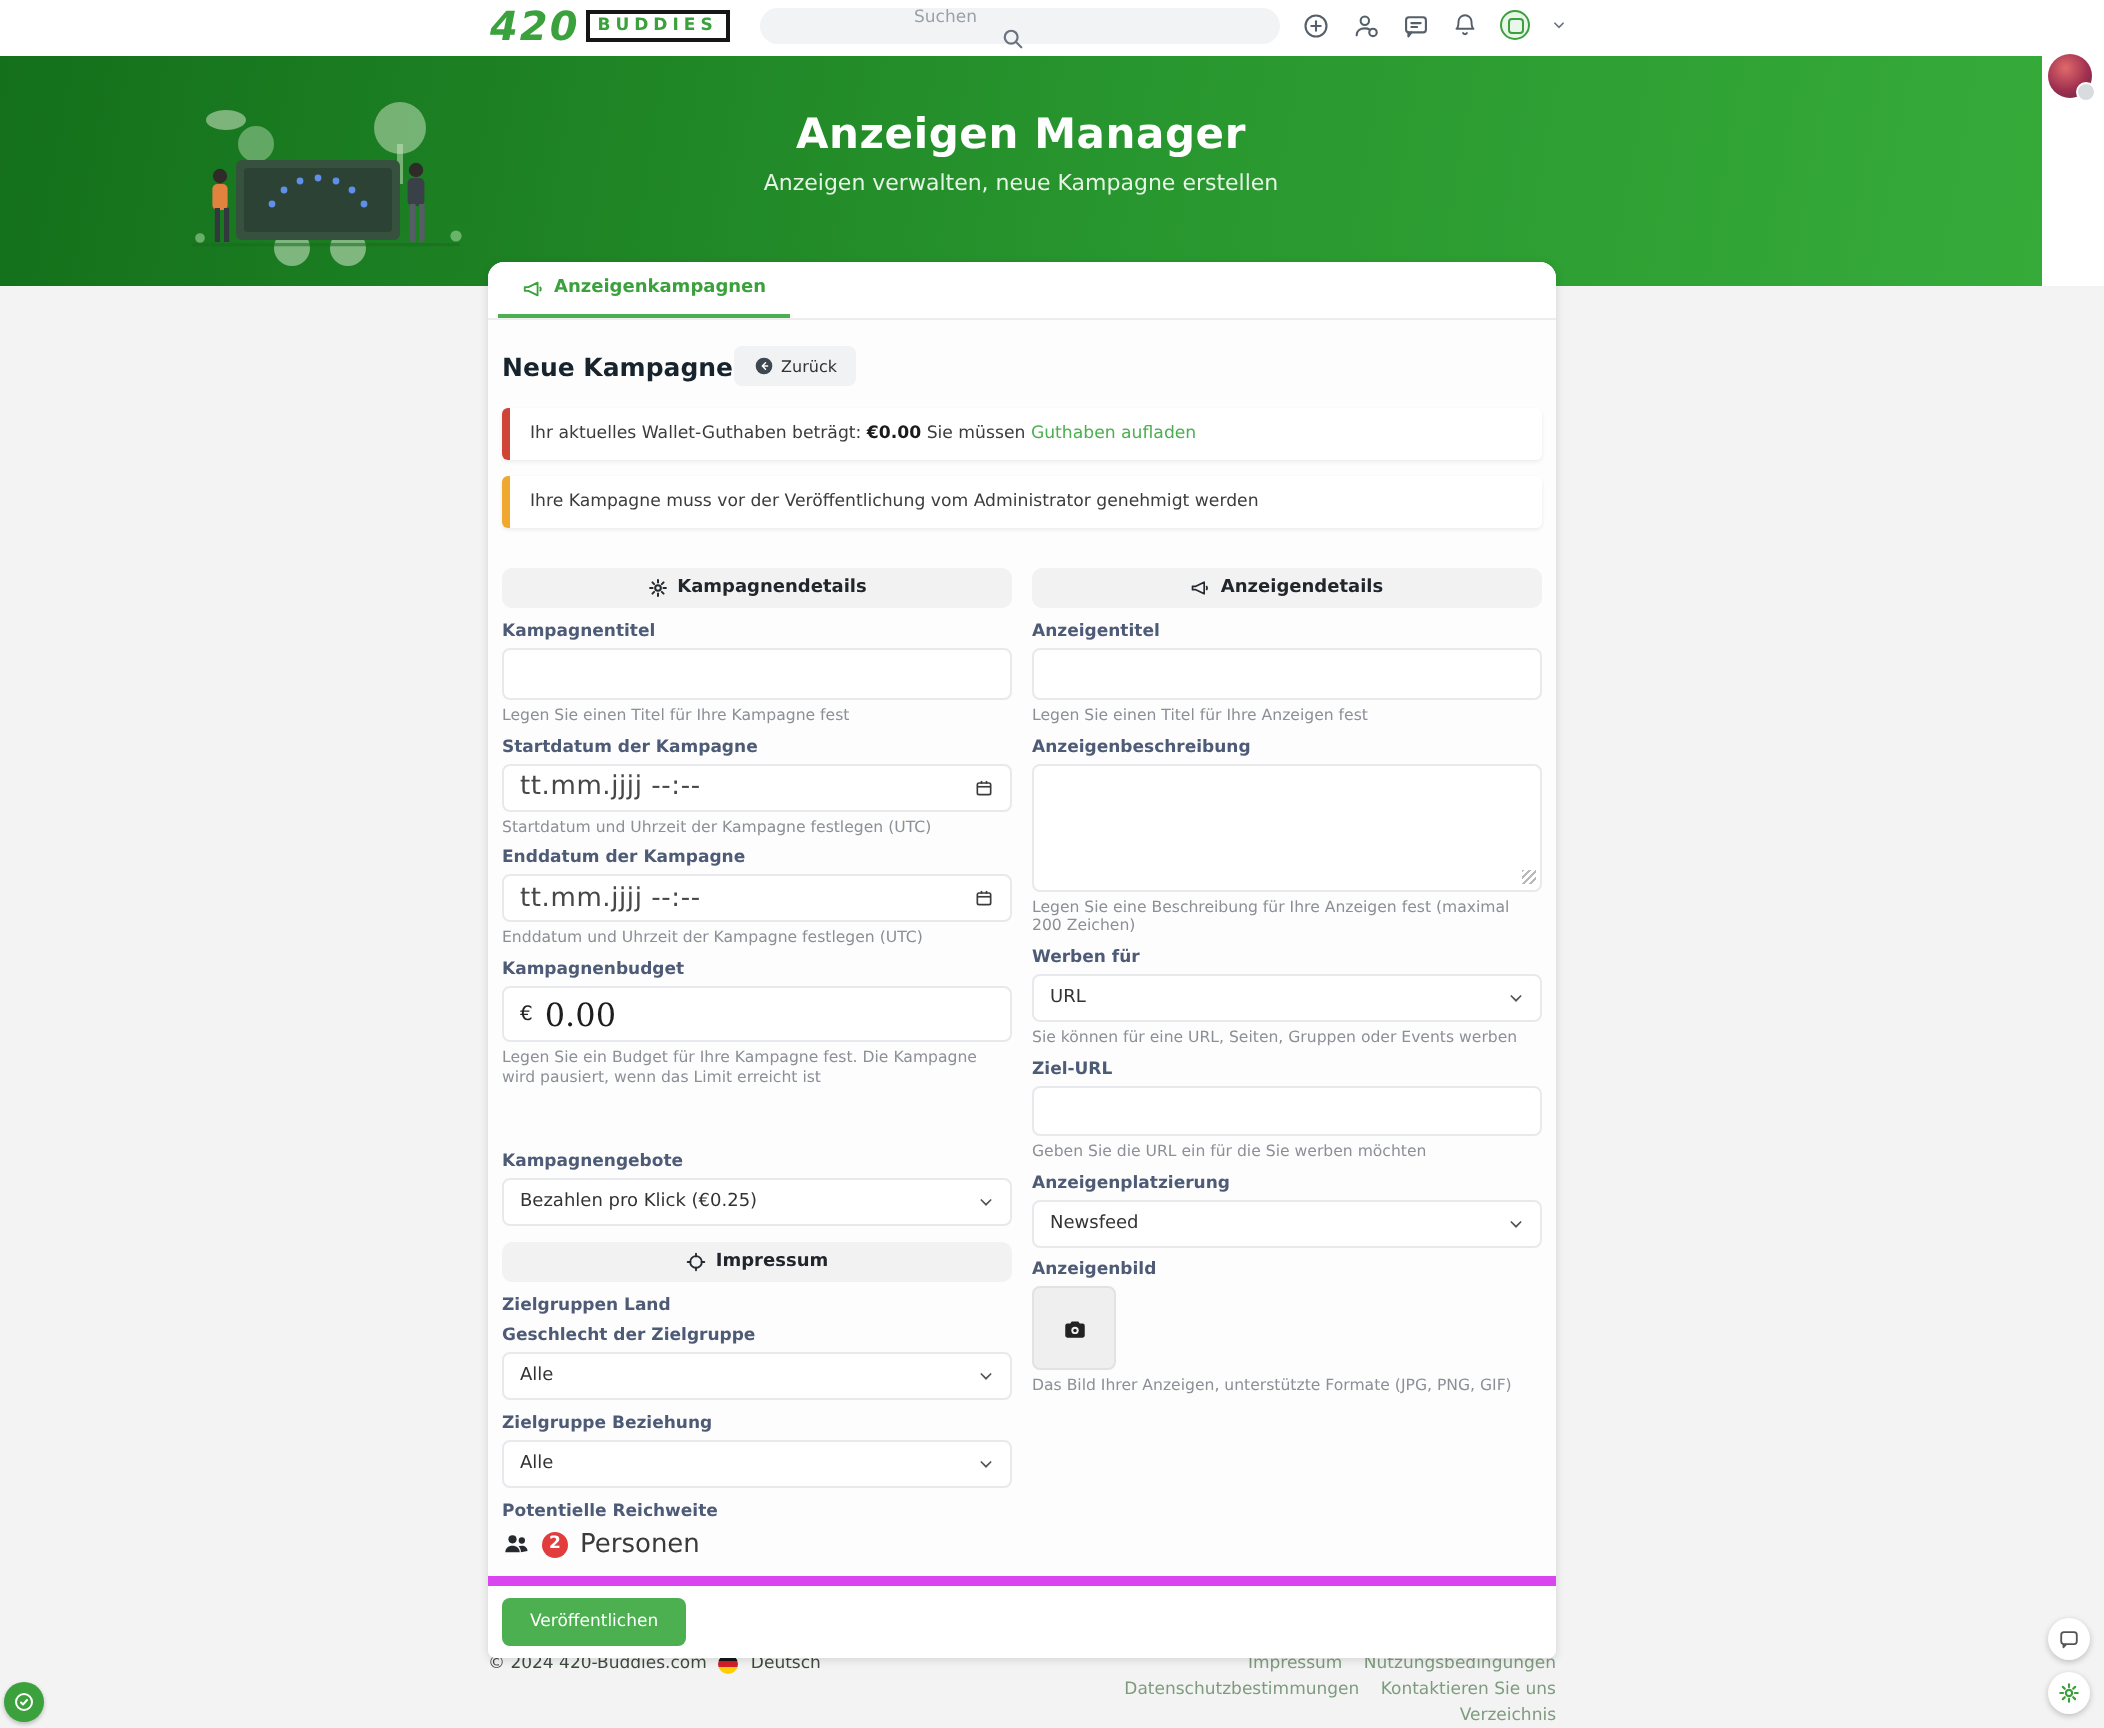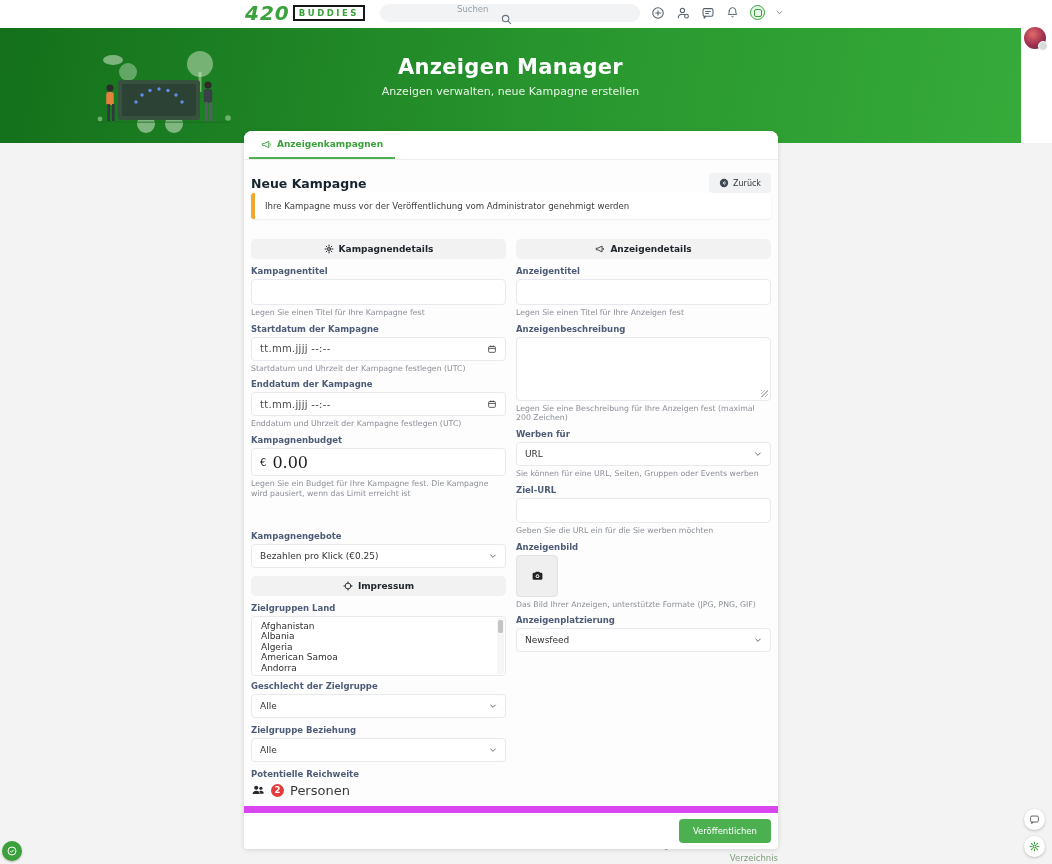--- a/index.html
+++ b/index.html
@@ -37,62 +37,62 @@
     background:radial-gradient(circle at 40% 32%,#e06a6a,#a03050 55%,#5e2743);z-index:8;cursor:pointer;}
   .avatar-badge{position:absolute;right:-2px;bottom:-2px;width:8px;height:8px;border-radius:50%;background:#d9dcdf;border:1px solid #fff;}
 
   
   .card{position:absolute;left:244px;top:131px;width:534px;background:#fdfdfd;border-radius:8px 8px 4px 4px;
     box-shadow:0 1px 5px rgba(0,0,0,.13);z-index:5;}
   .tabs{height:29px;background:#fff;border-bottom:1px solid #ededed;border-radius:8px 8px 0 0;display:flex;padding-left:5px;box-sizing:border-box;}
   .tab{display:flex;align-items:center;gap:5px;padding:0 12px;font-size:9px;font-weight:700;color:#3aa13c;
     border-bottom:2px solid #4caf50;box-sizing:border-box;cursor:pointer;}
   .card-body{padding:8px 7px 0;}
-  .card-head{display:flex;justify-content:space-between;align-items:center;margin:5px 0 0;}
+  .card-head{display:flex;justify-content:flex-start;align-items:center;margin:5px 0 11px;}
   .card-head h2{margin:0;font-size:12.5px;color:#17242d;font-weight:700;}
   .btn-back{display:flex;align-items:center;gap:4px;background:#f1f2f3;border:0;border-radius:4px;
     padding:5px 10px;font-size:8px;color:#333;cursor:pointer;font-family:inherit;}
   .alert{background:#fff;border-left:4px solid;border-radius:3px;box-shadow:0 1px 2px rgba(0,0,0,.07);
     padding:8px 10px;font-size:8.6px;color:#3c3c3c;margin-bottom:8px;}
   .alert.red{border-color:#cf4436;}
   .alert.orange{border-color:#f0a92e;margin-bottom:20px;}
   .alert b{color:#1b1b1b;}
   .glink{color:#4caf50;}
 
   .cols{display:flex;gap:10px;}
   .col{flex:1;min-width:0;}
   .pill{background:#f2f2f3;border-radius:5px;height:20px;display:flex;align-items:center;justify-content:center;
     gap:5px;font-size:9px;font-weight:700;color:#20262c;margin-bottom:7px;}
   .group{margin-bottom:6px;}
   .lbl{display:block;font-size:8.5px;font-weight:700;color:#4e5b77;margin-bottom:3px;}
   .inp{width:100%;box-sizing:border-box;height:26px;background:#fff;border:1px solid #e7e9ed;border-radius:4px;
     font-size:9px;color:#333;padding:0 8px;outline:none;font-family:inherit;}
   .help{font-size:7.8px;color:#8b8f96;margin-top:3px;line-height:1.25;}
   .datebox,.selectbox{display:flex;align-items:center;justify-content:space-between;height:24px;cursor:pointer;}
-  .date-ph{color:#474747;font-size:10px;letter-spacing:.3px;text-align:center;}
+  .date-ph{color:#474747;font-size:13px;letter-spacing:.3px;text-align:center;}
   .sel-val{color:#333;font-size:9px;}
   .budgetbox{display:flex;align-items:center;gap:6px;height:28px;}
   .cur{font-size:10px;color:#222;}
   .amt{font-family:"DejaVu Serif","Liberation Serif",serif;font-size:16px;color:#1d1d1d;}
   .listbox{position:relative;border:1px solid #e7e9ed;border-radius:4px;background:#fff;height:60px;overflow:hidden;padding-top:4px;box-sizing:border-box;}
   .opt{font-size:9px;color:#2f2f2f;padding-left:9px;line-height:10.6px;cursor:pointer;}
   .lb-scroll{position:absolute;top:1px;right:1px;bottom:1px;width:7px;background:#f6f6f6;border-radius:0 3px 3px 0;cursor:pointer;}
   .lb-thumb{position:absolute;top:2px;left:1px;width:5px;height:13px;background:#c4c4c4;border-radius:2px;}
   .reach{display:flex;align-items:center;gap:6px;margin-top:4px;}
   .badge{width:13px;height:13px;border-radius:50%;background:#e23c3c;color:#fff;font-size:8.5px;font-weight:700;
     display:flex;align-items:center;justify-content:center;box-shadow:0 0 0 1.5px #fff;}
   .reach-txt{font-size:13px;color:#3a3a3a;text-align:right;}
   .tarea-wrap{position:relative;}
   textarea.inp{height:64px;padding:6px 8px;resize:none;display:block;}
   .tarea-wrap::after{content:"";position:absolute;right:3px;bottom:4px;width:7px;height:7px;
     background:repeating-linear-gradient(315deg,transparent 0 1.5px,#b9b9b9 1.5px 2.5px);}
   .upload{width:40px;height:40px;background:#efefef;border:1px solid #e2e2e2;border-radius:4px;
     display:flex;align-items:center;justify-content:center;cursor:pointer;}
-  .card-foot{margin-top:8px;background:#fff;border-top:7px solid #d946ef;border-radius:0 0 4px 4px;
-    padding:6px 7px;display:flex;justify-content:flex-end;}
+  .card-foot{margin-top:8px;background:#fff;border-top:5px solid #d946ef;border-radius:0 0 4px 4px;
+    padding:6px 7px;display:flex;justify-content:flex-start;}
   .btn-publish{background:#4caf50;color:#fff;border:0;border-radius:4px;font-size:8.5px;padding:7px 14px;cursor:pointer;font-family:inherit;}
 
   
   .footer{position:absolute;left:244px;top:826px;width:534px;display:flex;justify-content:space-between;
     font-size:8.5px;color:#3f4a3f;z-index:3;}
   .foot-left{display:flex;align-items:center;gap:6px;height:12px;}
   .flag{width:10px;height:10px;border-radius:50%;display:inline-block;
     background:linear-gradient(#161616 0 33%,#d21f26 33% 66%,#ffce00 66%);}
   .lang{color:#3f4a3f;cursor:pointer;}
   .foot-links{width:268px;text-align:right;line-height:1.55;}
@@ -220,20 +220,23 @@
         <span class="icon">
           <svg width="10" height="10" viewBox="0 0 24 24">
               <circle cx="12" cy="12" r="10" fill="#3f4750"></circle>
               <path d="M13.8 8.2 10 12l3.8 3.8M10.3 12h6" stroke="#fff" stroke-width="1.8" fill="none" stroke-linecap="round" stroke-linejoin="round"></path>
             </svg>
         </span>
         <span>Zurück</span>
       </button>
     </div>
 
+    <div class="alert red">
+      <span>Ihr aktuelles Wallet-Guthaben beträgt: </span><b>€0.00</b><span> Sie müssen </span><a class="glink">Guthaben aufladen</a>
+    </div>
     <div class="alert orange">
       <span>Ihre Kampagne muss vor der Veröffentlichung vom Administrator genehmigt werden</span>
     </div>
 
     <div class="cols">
 
       <div class="col">
         <div class="pill">
           <span class="icon">
             <svg width="10" height="10" viewBox="0 0 24 24" fill="none" stroke="#24292e" stroke-width="2.4" stroke-linecap="round">
@@ -311,30 +314,20 @@
                 <line x1="12" y1="18.5" x2="12" y2="22"></line>
                 <line x1="2" y1="12" x2="5.5" y2="12"></line>
                 <line x1="18.5" y1="12" x2="22" y2="12"></line>
               </svg>
           </span>
           <span>Impressum</span>
         </div>
 
         <div class="group" style="margin-bottom:5px;">
           <label class="lbl">Zielgruppen Land</label>
-          <div class="listbox">
-            <div class="opt">Afghanistan</div>
-            <div class="opt">Albania</div>
-            <div class="opt">Algeria</div>
-            <div class="opt">American Samoa</div>
-            <div class="opt">Andorra</div>
-            <div class="lb-scroll">
-                <div class="lb-thumb"></div>
-              </div>
-          </div>
         </div>
 
         <div class="group" style="margin-bottom:7px;">
           <label class="lbl">Geschlecht der Zielgruppe</label>
           <div class="inp selectbox">
             <span class="sel-val">Alle</span>
             <span class="icon">
               <svg width="8" height="8" viewBox="0 0 24 24" fill="none" stroke="#555" stroke-width="2.6" stroke-linecap="round">
                   <polyline points="5 9 12 16 19 9"></polyline>
                 </svg>
@@ -409,43 +402,43 @@
           <div class="help">Sie können für eine URL, Seiten, Gruppen oder Events werben</div>
         </div>
 
         <div class="group">
           <label class="lbl">Ziel-URL</label>
           <input class="inp" style="height: 25px;">
           <div class="help">Geben Sie die URL ein für die Sie werben möchten</div>
         </div>
 
         <div class="group">
+          <label class="lbl">Anzeigenplatzierung</label>
+          <div class="inp selectbox">
+            <span class="sel-val">Newsfeed</span>
+            <span class="icon">
+              <svg width="8" height="8" viewBox="0 0 24 24" fill="none" stroke="#555" stroke-width="2.6" stroke-linecap="round">
+                  <polyline points="5 9 12 16 19 9"></polyline>
+                </svg>
+            </span>
+          </div>
+        </div>
+
+        <div class="group">
           <label class="lbl">Anzeigenbild</label>
           <div class="upload">
             <span class="icon">
               <svg width="13" height="13" viewBox="0 0 24 24">
                   <path d="M9 5 7.6 7H5a2 2 0 0 0-2 2v9a2 2 0 0 0 2 2h14a2 2 0 0 0 2-2V9a2 2 0 0 0-2-2h-2.6L15 5H9z" fill="#222"></path>
                   <circle cx="12" cy="13.3" r="3.4" fill="#efefef"></circle>
                   <circle cx="12" cy="13.3" r="1.6" fill="#222"></circle>
                 </svg>
             </span>
           </div>
           <div class="help">Das Bild Ihrer Anzeigen, unterstützte Formate (JPG, PNG, GIF)</div>
-        </div>
-
-        <div class="group">
-          <label class="lbl">Anzeigenplatzierung</label>
-          <div class="inp selectbox">
-            <span class="sel-val">Newsfeed</span>
-            <span class="icon">
-              <svg width="8" height="8" viewBox="0 0 24 24" fill="none" stroke="#555" stroke-width="2.6" stroke-linecap="round">
-                  <polyline points="5 9 12 16 19 9"></polyline>
-                </svg>
-            </span>
-          </div>
         </div>
       </div>
     </div>
   </div>
 
   <div class="card-foot">
     <button class="btn-publish">Veröffentlichen</button>
   </div>
 </main>
 

